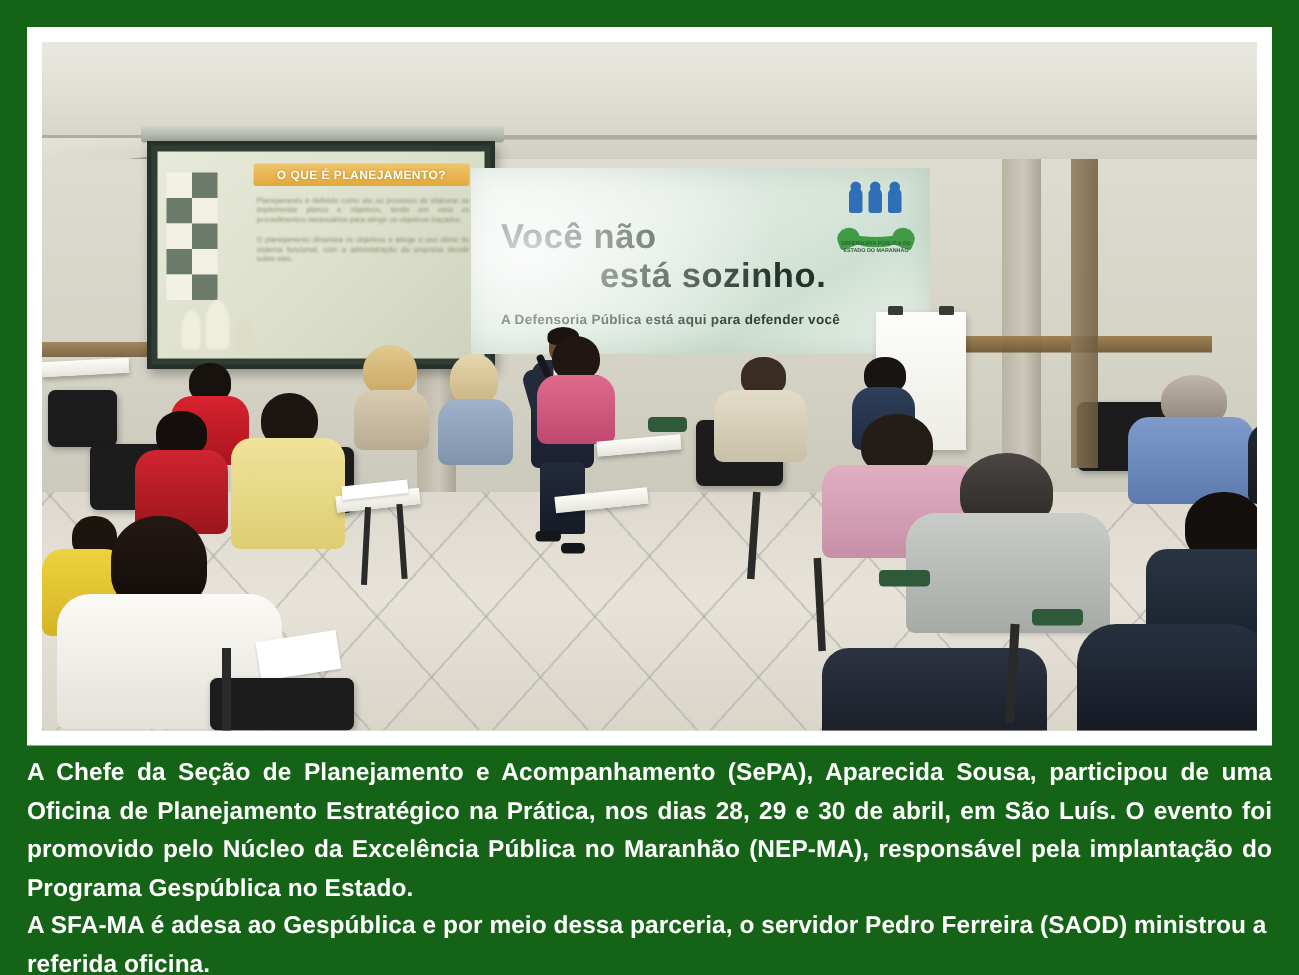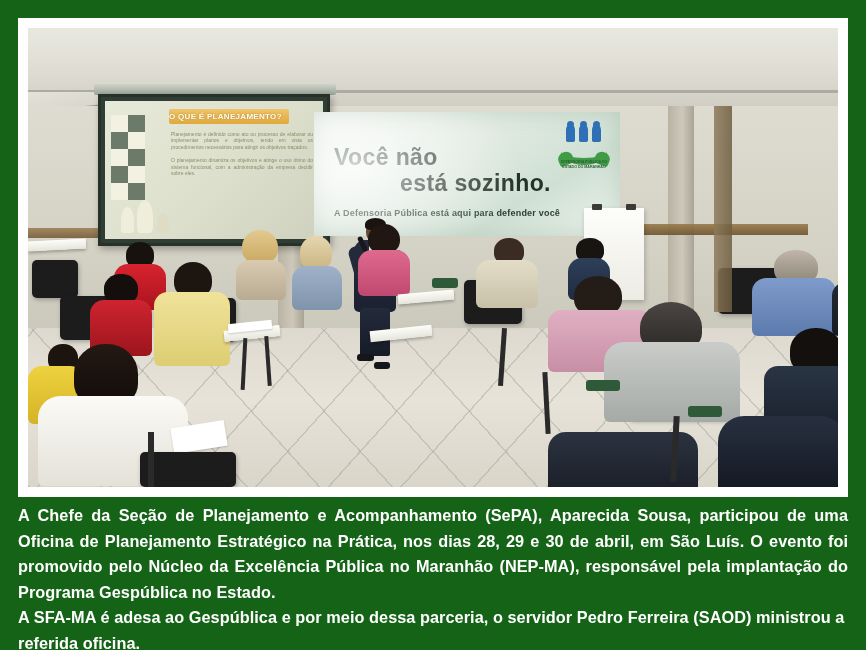--- a/index.html
+++ b/index.html
@@ -81,25 +81,25 @@
   .screen-bar{
     position:absolute;left:66px;top:56px;width:242px;height:11px;
     background:linear-gradient(180deg,#cfd3c9,#9aa396);border-radius:2px;
   }
   .slide{
     position:absolute;left:4px;top:4px;right:4px;bottom:4px;
     background:linear-gradient(135deg,#e8ead9 0%,#dcdfcc 55%,#cdd1bd 100%);
     overflow:hidden;
   }
   .slide-title{
-    position:absolute;left:64px;top:8px;width:120px;height:15px;
+    position:absolute;left:64px;top:8px;width:144px;height:15px;
     background:linear-gradient(180deg,#f0c46a,#e0a93d);
     border-radius:2px;
     color:#fdfdf5;font-size:8px;font-weight:bold;letter-spacing:.3px;
-    line-height:15px;white-space:nowrap;overflow:hidden;
+    line-height:15px;text-align:center;white-space:nowrap;overflow:hidden;
     text-shadow:0 0 2px rgba(160,120,30,.8);
     filter:blur(.45px);
   }
   .slide-body{
     position:absolute;left:66px;top:30px;width:142px;
     font-size:5px;line-height:6.4px;color:#8a8f6a;filter:blur(.7px);
     text-align:justify;
   }
   .slide-body p{margin:0 0 7px 0;}
   .checker{

